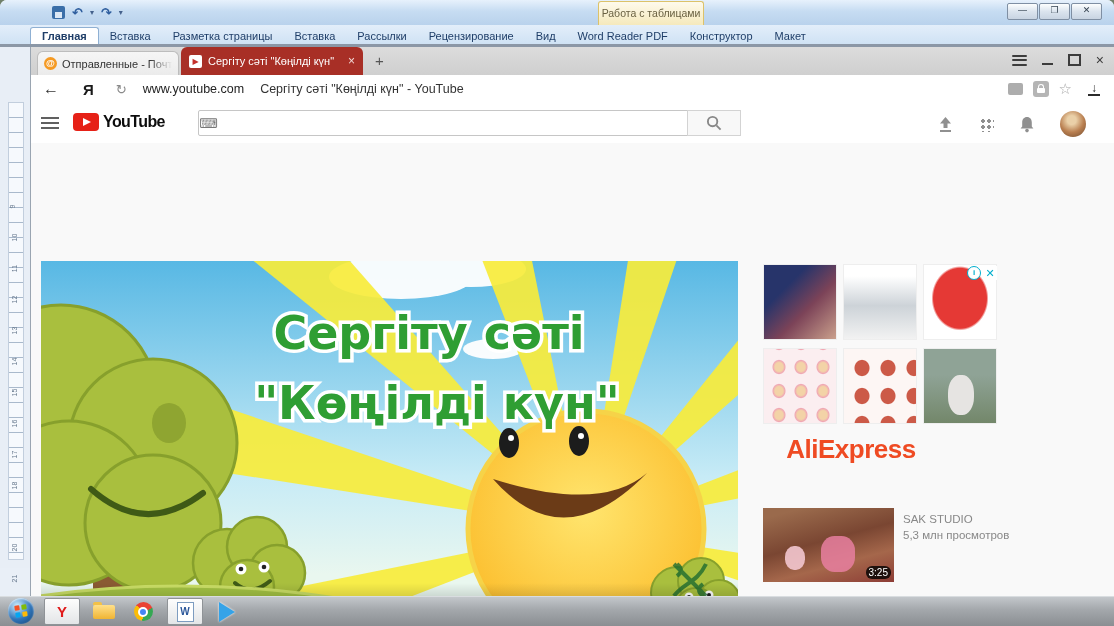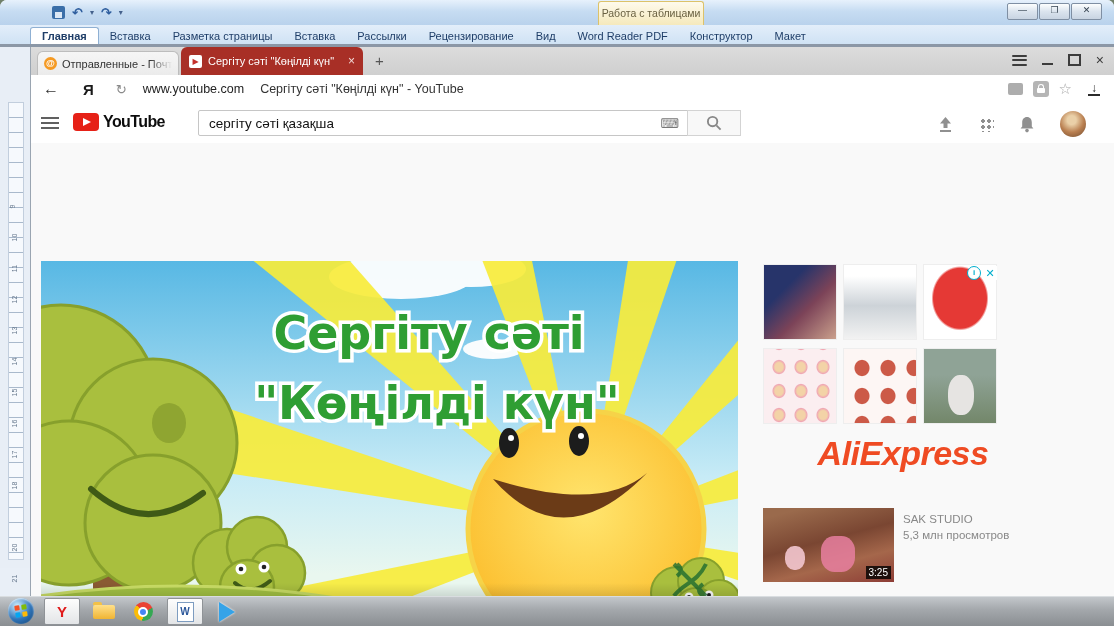--- a/index.html
+++ b/index.html
@@ -101,31 +101,31 @@
   .ad2{background:linear-gradient(180deg,#fff 15%,#cdd3d8 55%,#f2f2f2);}
   .ad3{background:radial-gradient(ellipse at 50% 45%,#e53935 52%,#fff 56%);}
   .ad4{background:#fbeef0;background-image:radial-gradient(#f3d3a7 4px,#f0a8b4 6px,transparent 7px);background-size:22px 24px;background-position:4px 6px;}
   .ad5{background:#fdf6f4;background-image:radial-gradient(#cc5a48 7px,transparent 8px);background-size:26px 28px;background-position:5px 5px;}
   .ad6{background:linear-gradient(180deg,#8fa396 35%,#73876a);position:relative;}
   .ad6::after{content:"";position:absolute;left:24px;top:26px;width:26px;height:40px;border-radius:45%;background:#e6e4e2;}
   .adchoice{position:absolute;right:0;top:2px;display:flex;gap:2px;}
   .adinfo{width:12px;height:12px;border-radius:50%;border:1.5px solid #00aecd;color:#00aecd;font-size:8px;font-weight:bold;
     text-align:center;line-height:12px;background:#fff;box-sizing:content-box;}
   .adx{width:14px;height:14px;background:#fff;color:#00aecd;font-size:11px;text-align:center;line-height:14px;}
-  .alix{position:absolute;left:755px;top:291px;width:234px;text-align:center;font-size:34px;font-weight:bold;color:#ef4b23;letter-spacing:-0.5px;font-style:italic;}
+  .alix{position:absolute;left:703px;top:291px;width:234px;text-align:center;font-size:26px;font-weight:bold;color:#ef4b23;letter-spacing:-0.5px;}
   .upnext-row{position:absolute;left:725px;top:338px;right:9px;display:flex;align-items:center;}
   .upnext{font-size:15px;color:#222;}
   .autolbl{margin-left:auto;font-size:10px;color:#757575;letter-spacing:.4px;margin-right:8px;}
   .toggle{width:30px;height:12px;border-radius:7px;background:#a2c9e8;position:relative;}
   .toggle::after{content:"";position:absolute;right:-2px;top:-3px;width:18px;height:18px;border-radius:50%;background:#2787d8;}
   .sug-thumb{position:absolute;left:732px;width:131px;height:74px;overflow:hidden;}
   .thumb1{top:365px;background:linear-gradient(165deg,#9a6a4c 10%,#7a4632 45%,#a5674b 70%,#8d3d36);}
   .thumb1::after{content:"";position:absolute;left:58px;top:28px;width:34px;height:36px;border-radius:40%;background:#e87fa0;opacity:.85;}
   .thumb1::before{content:"";position:absolute;left:22px;top:38px;width:20px;height:24px;border-radius:45%;background:#f3c7cf;opacity:.9;}
-  .dur{position:absolute;right:3px;bottom:3px;background:rgba(0,0,0,.8);color:#fff;font-size:10px;padding:1px 3px;border-radius:0;z-index:2;}
+  .dur{position:absolute;right:3px;bottom:3px;background:rgba(0,0,0,.8);color:#fff;font-size:10px;padding:1px 3px;border-radius:6px;z-index:2;}
   .sug-tx{position:absolute;left:872px;width:210px;}
   .sug-title{font-size:13px;font-weight:bold;color:#232323;white-space:nowrap;}
   .sug-meta{font-size:11.5px;color:#888;margin-top:4px;}
   .sug-divider{position:absolute;left:725px;top:458px;right:9px;border-top:1px solid #e2e2e2;}
   .thumb2{top:465px;display:flex;}
   .thumb2 .lhalf{width:66px;height:74px;background:linear-gradient(160deg,#cfe97e 5%,#8fc14a 45%,#5d9a30);position:relative;}
   .thumb2 .lhalf::before{content:"";position:absolute;left:4px;top:4px;width:18px;height:18px;border-radius:50%;background:#ffd94d;}
   .thumb2 .lhalf::after{content:"";position:absolute;left:20px;top:26px;width:26px;height:40px;border-radius:40% 40% 30% 30%;background:#3f9b3f;}
   .thumb2 .rhalf{width:65px;height:74px;background:linear-gradient(#5a5a5a,#333);color:#fff;text-align:center;}
   .mix-count{font-size:15px;font-weight:bold;margin-top:14px;}
@@ -260,21 +260,20 @@
           <i></i>
           <i></i>
           <i></i>
         </span>
       <div class="yt-logo">
         <span class="yt-logo-ic"></span>
         <span class="yt-logo-tx">YouTube</span>
         <span class="yt-logo-kz">KZ</span>
       </div>
       <div class="yt-search">
-        <span class="q">сергіту сәті қазақша</span>
         <span class="kbd-ic">⌨</span>
       </div>
       <div class="yt-search-btn">
         <svg width="16" height="16" viewBox="0 0 17 17">
           <circle cx="7" cy="7" r="5" fill="none" stroke="#888" stroke-width="2"></circle>
           <line x1="11" y1="11" x2="15.5" y2="15.5" stroke="#888" stroke-width="2"></line>
         </svg>
       </div>
       <div class="yt-hdr-right">
         <svg width="19" height="19" viewBox="0 0 19 19">

